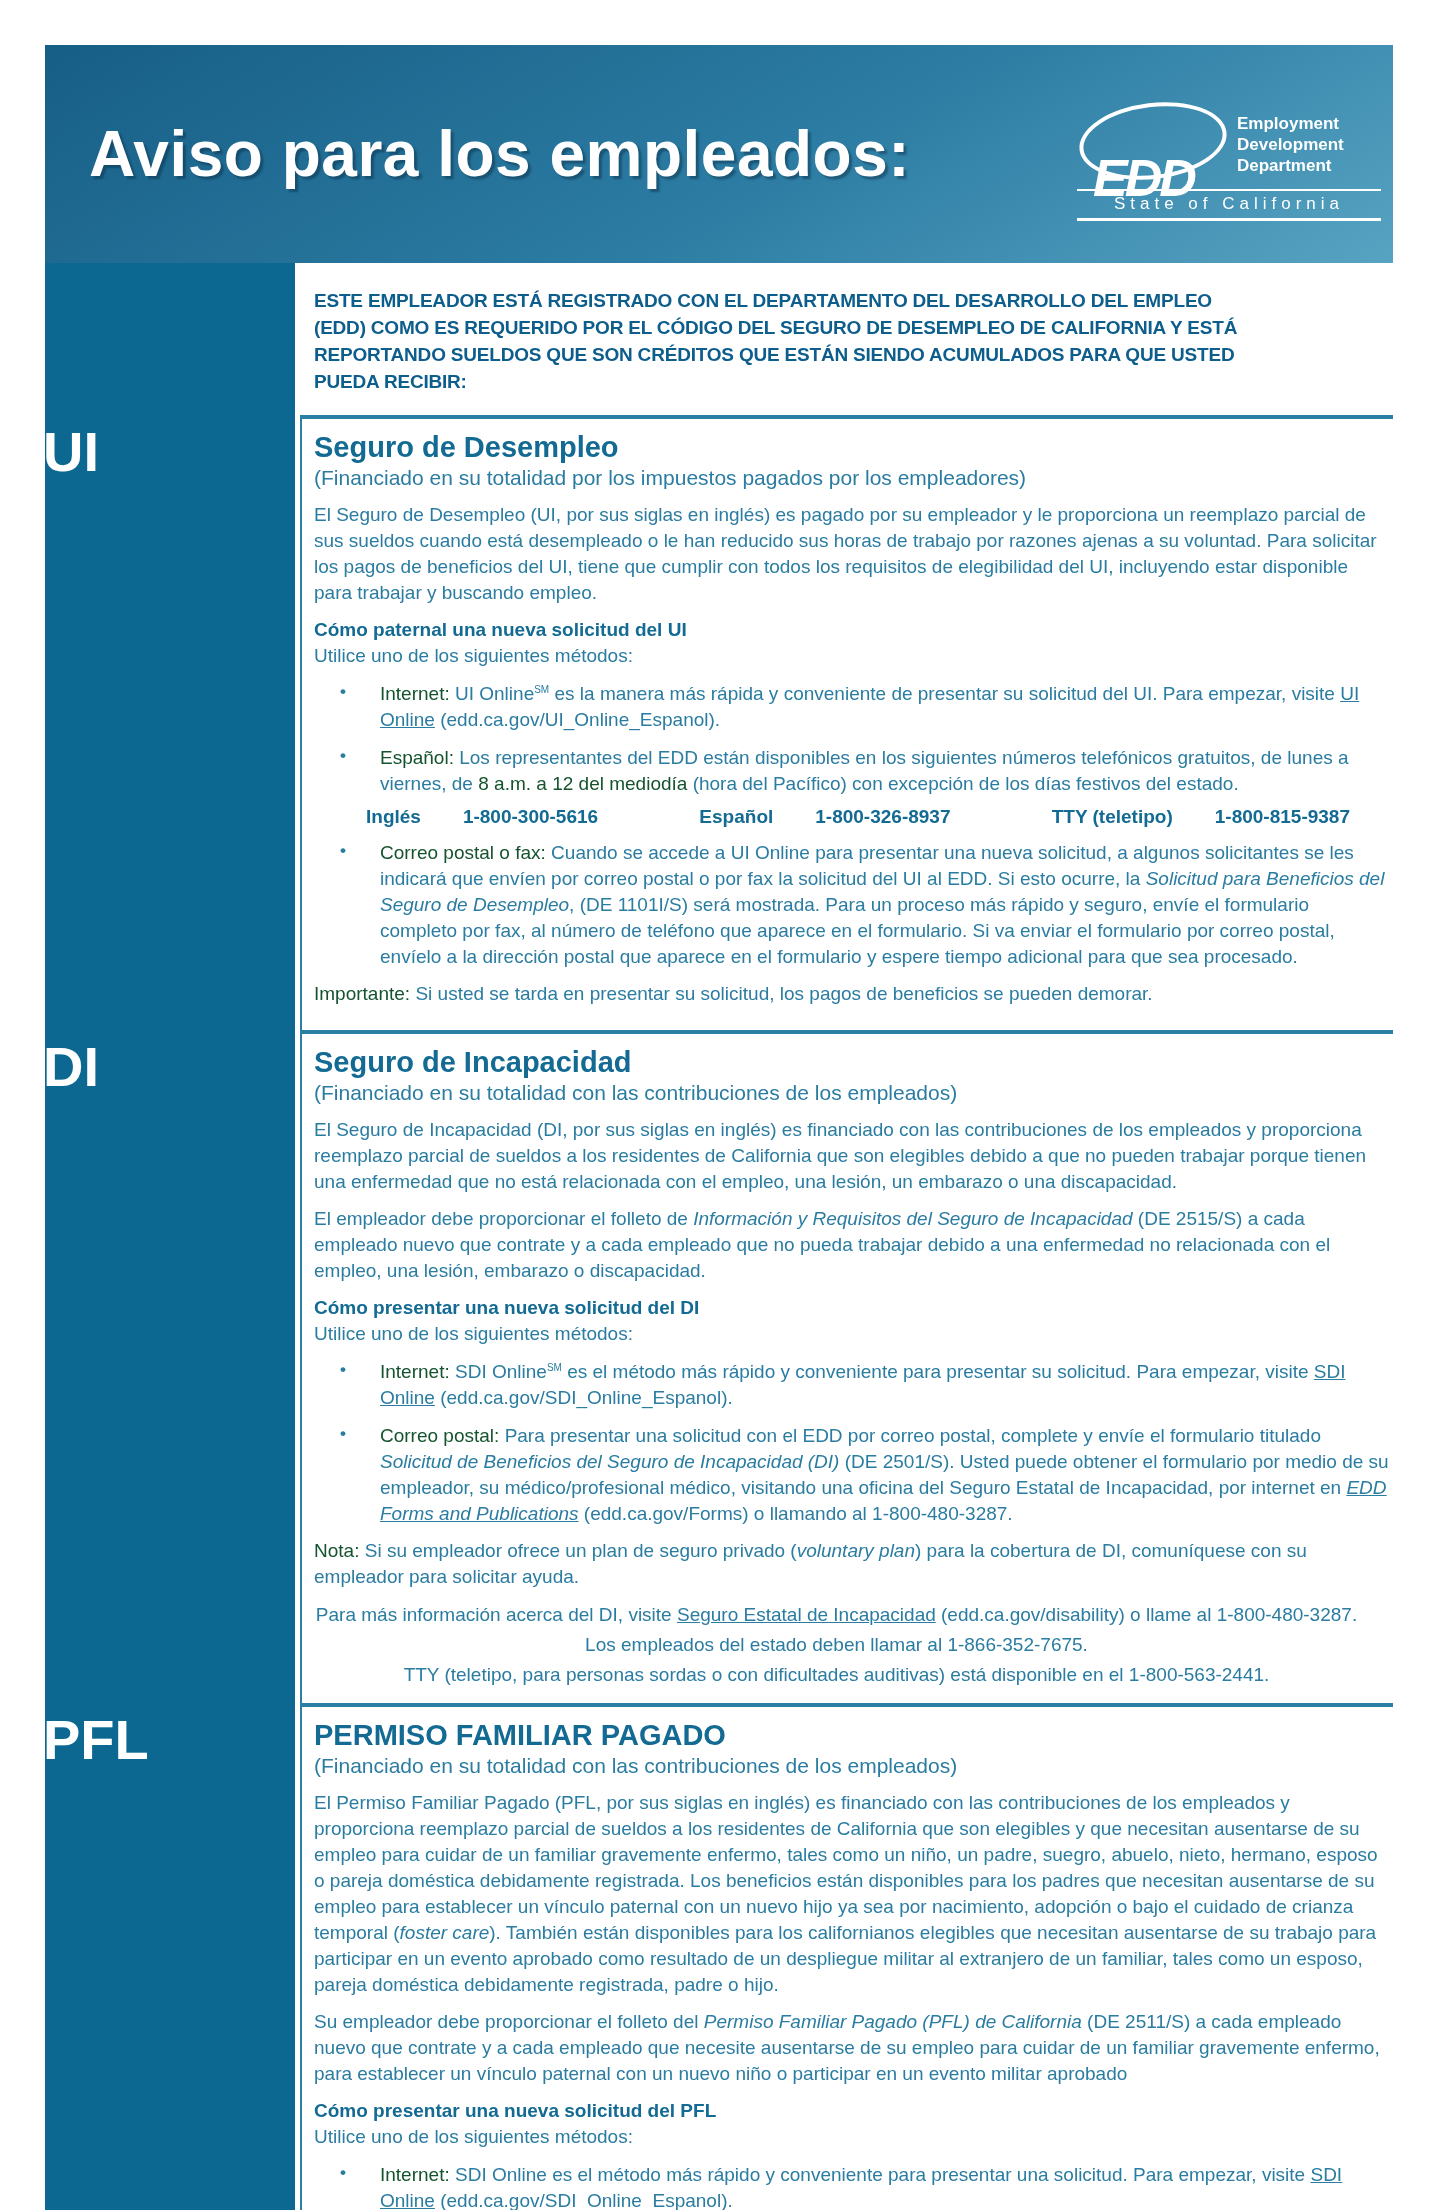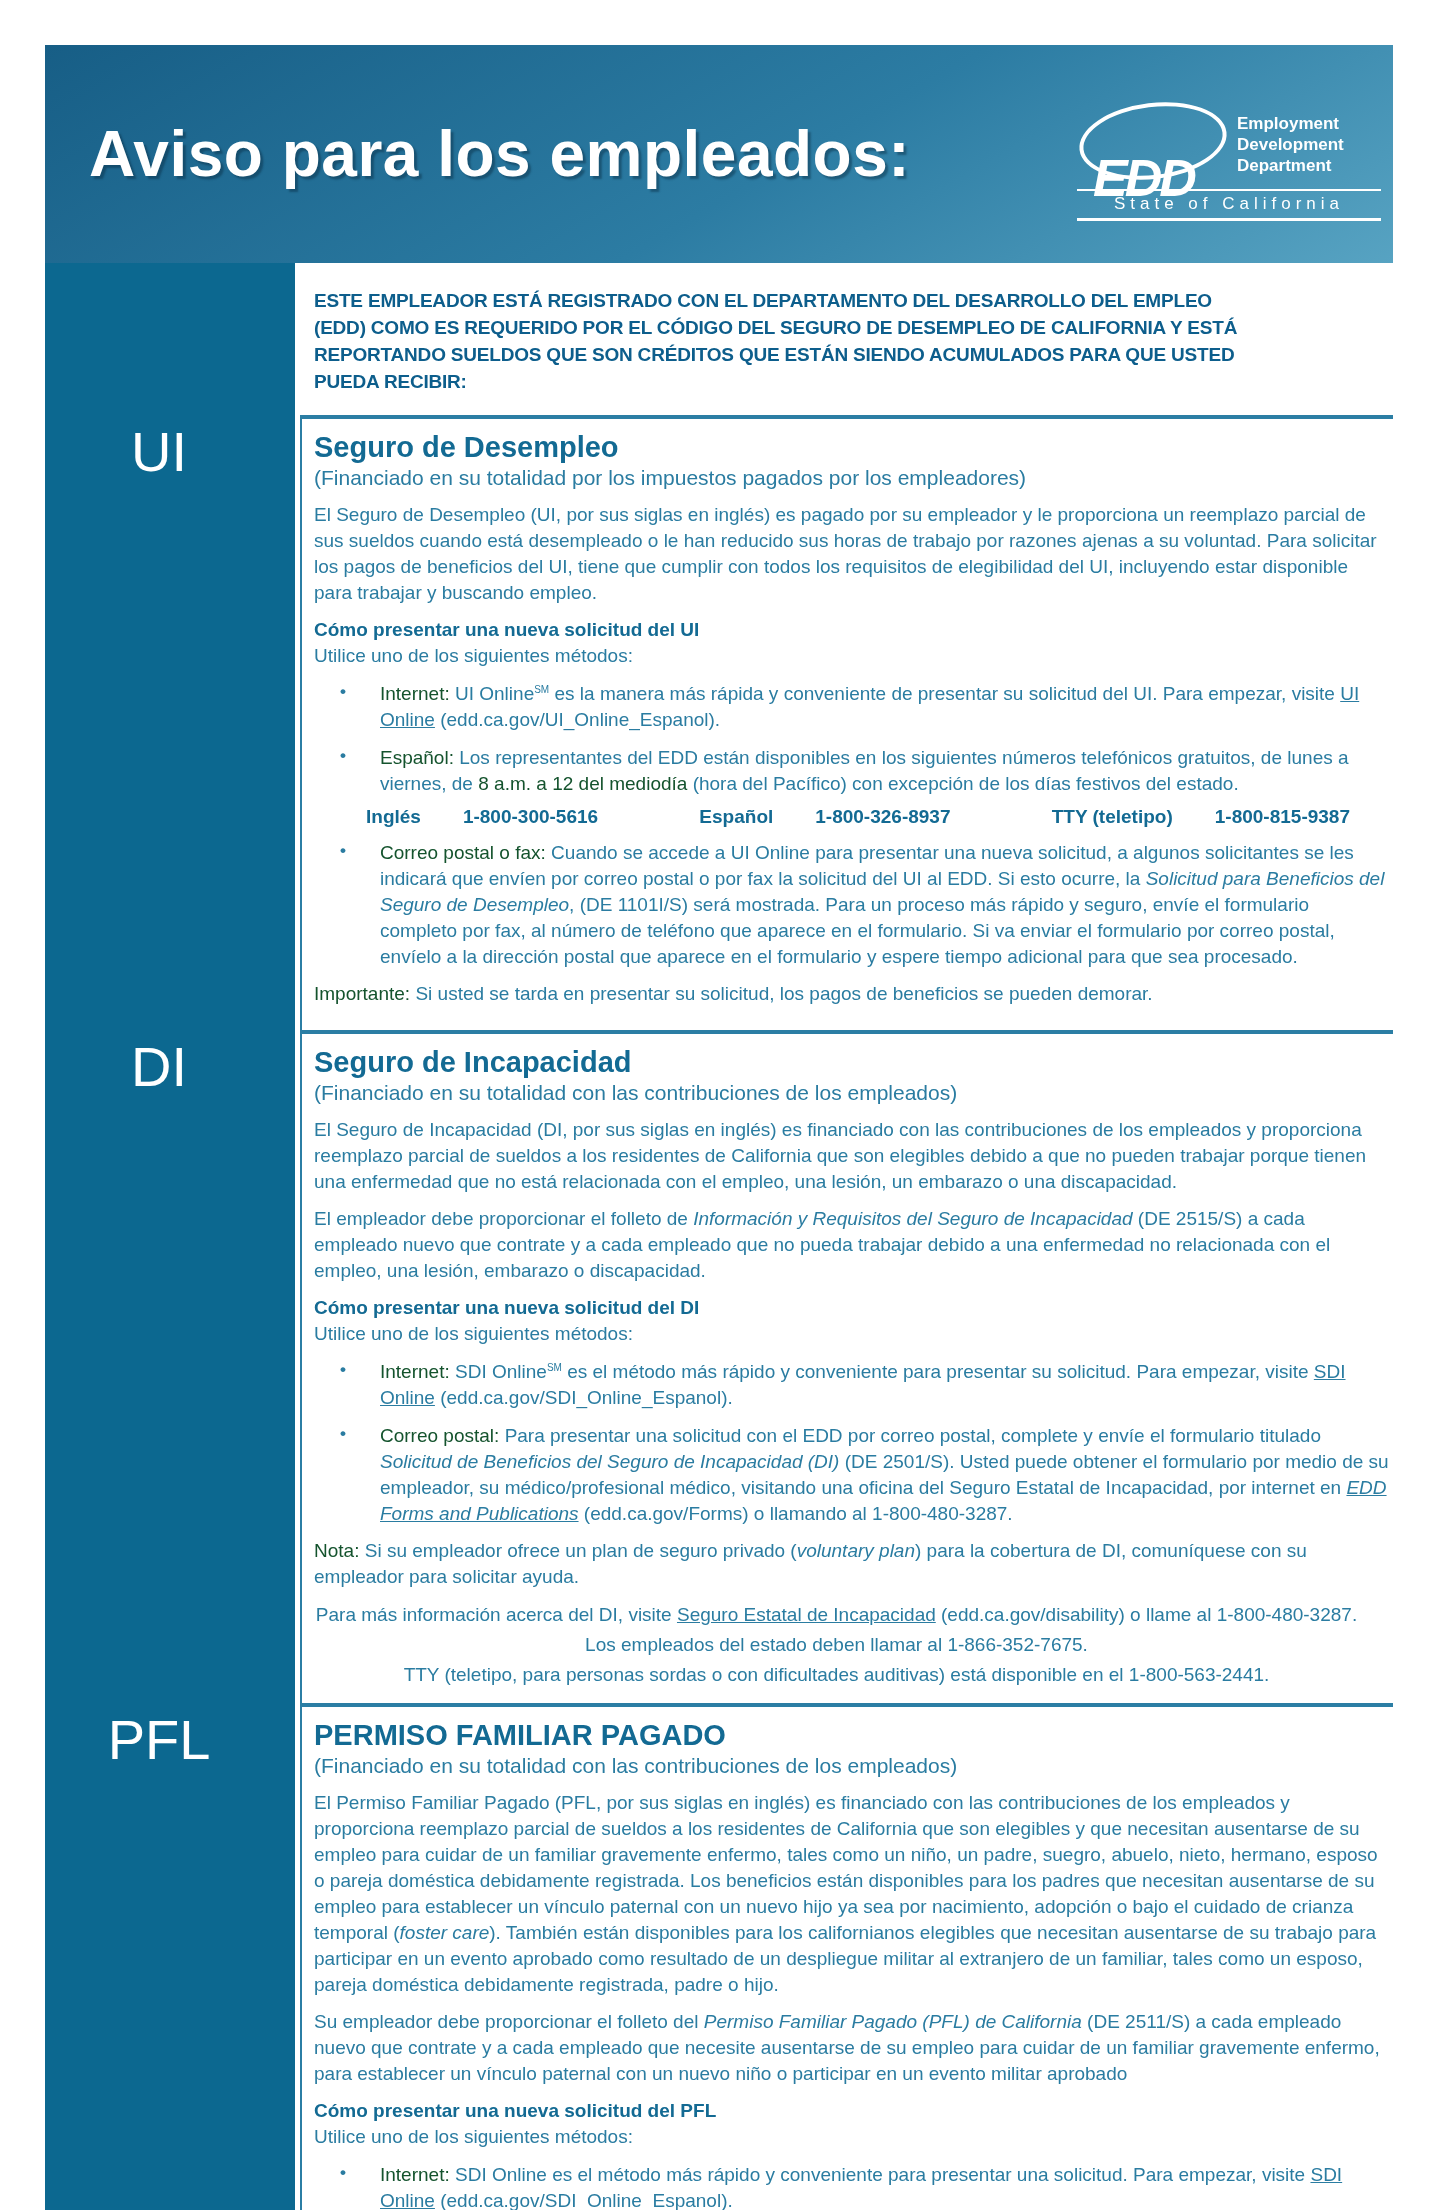--- a/index.html
+++ b/index.html
@@ -37,22 +37,22 @@
 
   .intro {
     padding:24px 0 20px 14px; width:950px;
     font-weight:bold; font-size:19px; line-height:27px; letter-spacing:-0.2px;
     color:#0d5e8c;
   }
 
   .sections { border-left:2px solid #2b7ea4; border-bottom:4px solid #2b7ea4; }
   .section { position:relative; border-top:4px solid #2b7ea4; padding:4px 4px 12px 12px; }
   .side-label {
-    position:absolute; left:-259px; top:5px; width:232px; text-align:center;
-    color:#ffffff; font-weight:normal; font-size:56px; line-height:1;
+    position:absolute; left:-259px; top:5px; width:232px; text-align:left;
+    color:#ffffff; font-weight:bold; font-size:56px; line-height:1;
   }
   .h2 { font-size:29px; font-weight:bold; color:#136a93; margin:8px 0 2px; }
   .h3 { font-size:21px; color:#2a7ca1; margin:0 0 12px; }
 
   .para { font-size:19px; line-height:26px; color:#2a7ca1; margin:11px 0; max-width:1090px; }
   .h4 { font-size:19px; font-weight:bold; color:#136a93; margin:13px 0 0; }
   .tight { margin:2px 0 4px; }
   .bullet { display:flex; margin:12px 0 0 26px; }
   .dot { width:40px; flex:0 0 auto; color:#2a7ca1; font-size:17px; font-weight:bold; padding-top:1px; }
   .btxt { flex:1; font-size:19px; line-height:26px; color:#2a7ca1; }
@@ -97,21 +97,21 @@
       <div class="intro">ESTE EMPLEADOR ESTÁ REGISTRADO CON EL DEPARTAMENTO DEL DESARROLLO DEL EMPLEO (EDD) COMO ES REQUERIDO POR EL CÓDIGO DEL SEGURO DE DESEMPLEO DE CALIFORNIA Y ESTÁ REPORTANDO SUELDOS QUE SON CRÉDITOS QUE ESTÁN SIENDO ACUMULADOS PARA QUE USTED PUEDA RECIBIR:</div>
 
       <div class="sections">
 
         <section class="section">
           <div class="side-label">UI</div>
           <div class="h2">Seguro de Desempleo</div>
           <div class="h3">(Financiado en su totalidad por los impuestos pagados por los empleadores)</div>
           <div class="blocks">
               <div class="para"><span>El Seguro de Desempleo (UI, por sus siglas en inglés) es pagado por su empleador y le proporciona un reemplazo parcial de sus sueldos cuando está desempleado o le han reducido sus horas de trabajo por razones ajenas a su voluntad. Para solicitar los pagos de beneficios del UI, tiene que cumplir con todos los requisitos de elegibilidad del UI, incluyendo estar disponible para trabajar y buscando empleo.</span></div>
-              <div class="h4"><span>Cómo presentar una nueva solicitud del UI</span></div>
+              <div class="h4"><span>Cómo paternal una nueva solicitud del UI</span></div>
               <div class="para tight"><span>Utilice uno de los siguientes métodos:</span></div>
               <div class="bullet">
                 <span class="dot">•</span>
                 <div class="btxt"><span class="bd">Internet: </span><span>UI Online</span><span class="sup">SM</span><span> es la manera más rápida y conveniente de presentar su solicitud del UI. Para empezar, visite </span><a class="lnk">UI Online</a><span> (edd.ca.gov/UI_Online_Espanol).</span></div>
               </div>
               <div class="bullet">
                 <span class="dot">•</span>
                 <div class="btxt"><span class="bd">Español: </span><span>Los representantes del EDD están disponibles en los siguientes números telefónicos gratuitos, de lunes a viernes, de </span><span class="bd">8 a.m. a 12 del mediodía</span><span> (hora del Pacífico) con excepción de los días festivos del estado.</span></div>
               </div>
               <div class="phones">

